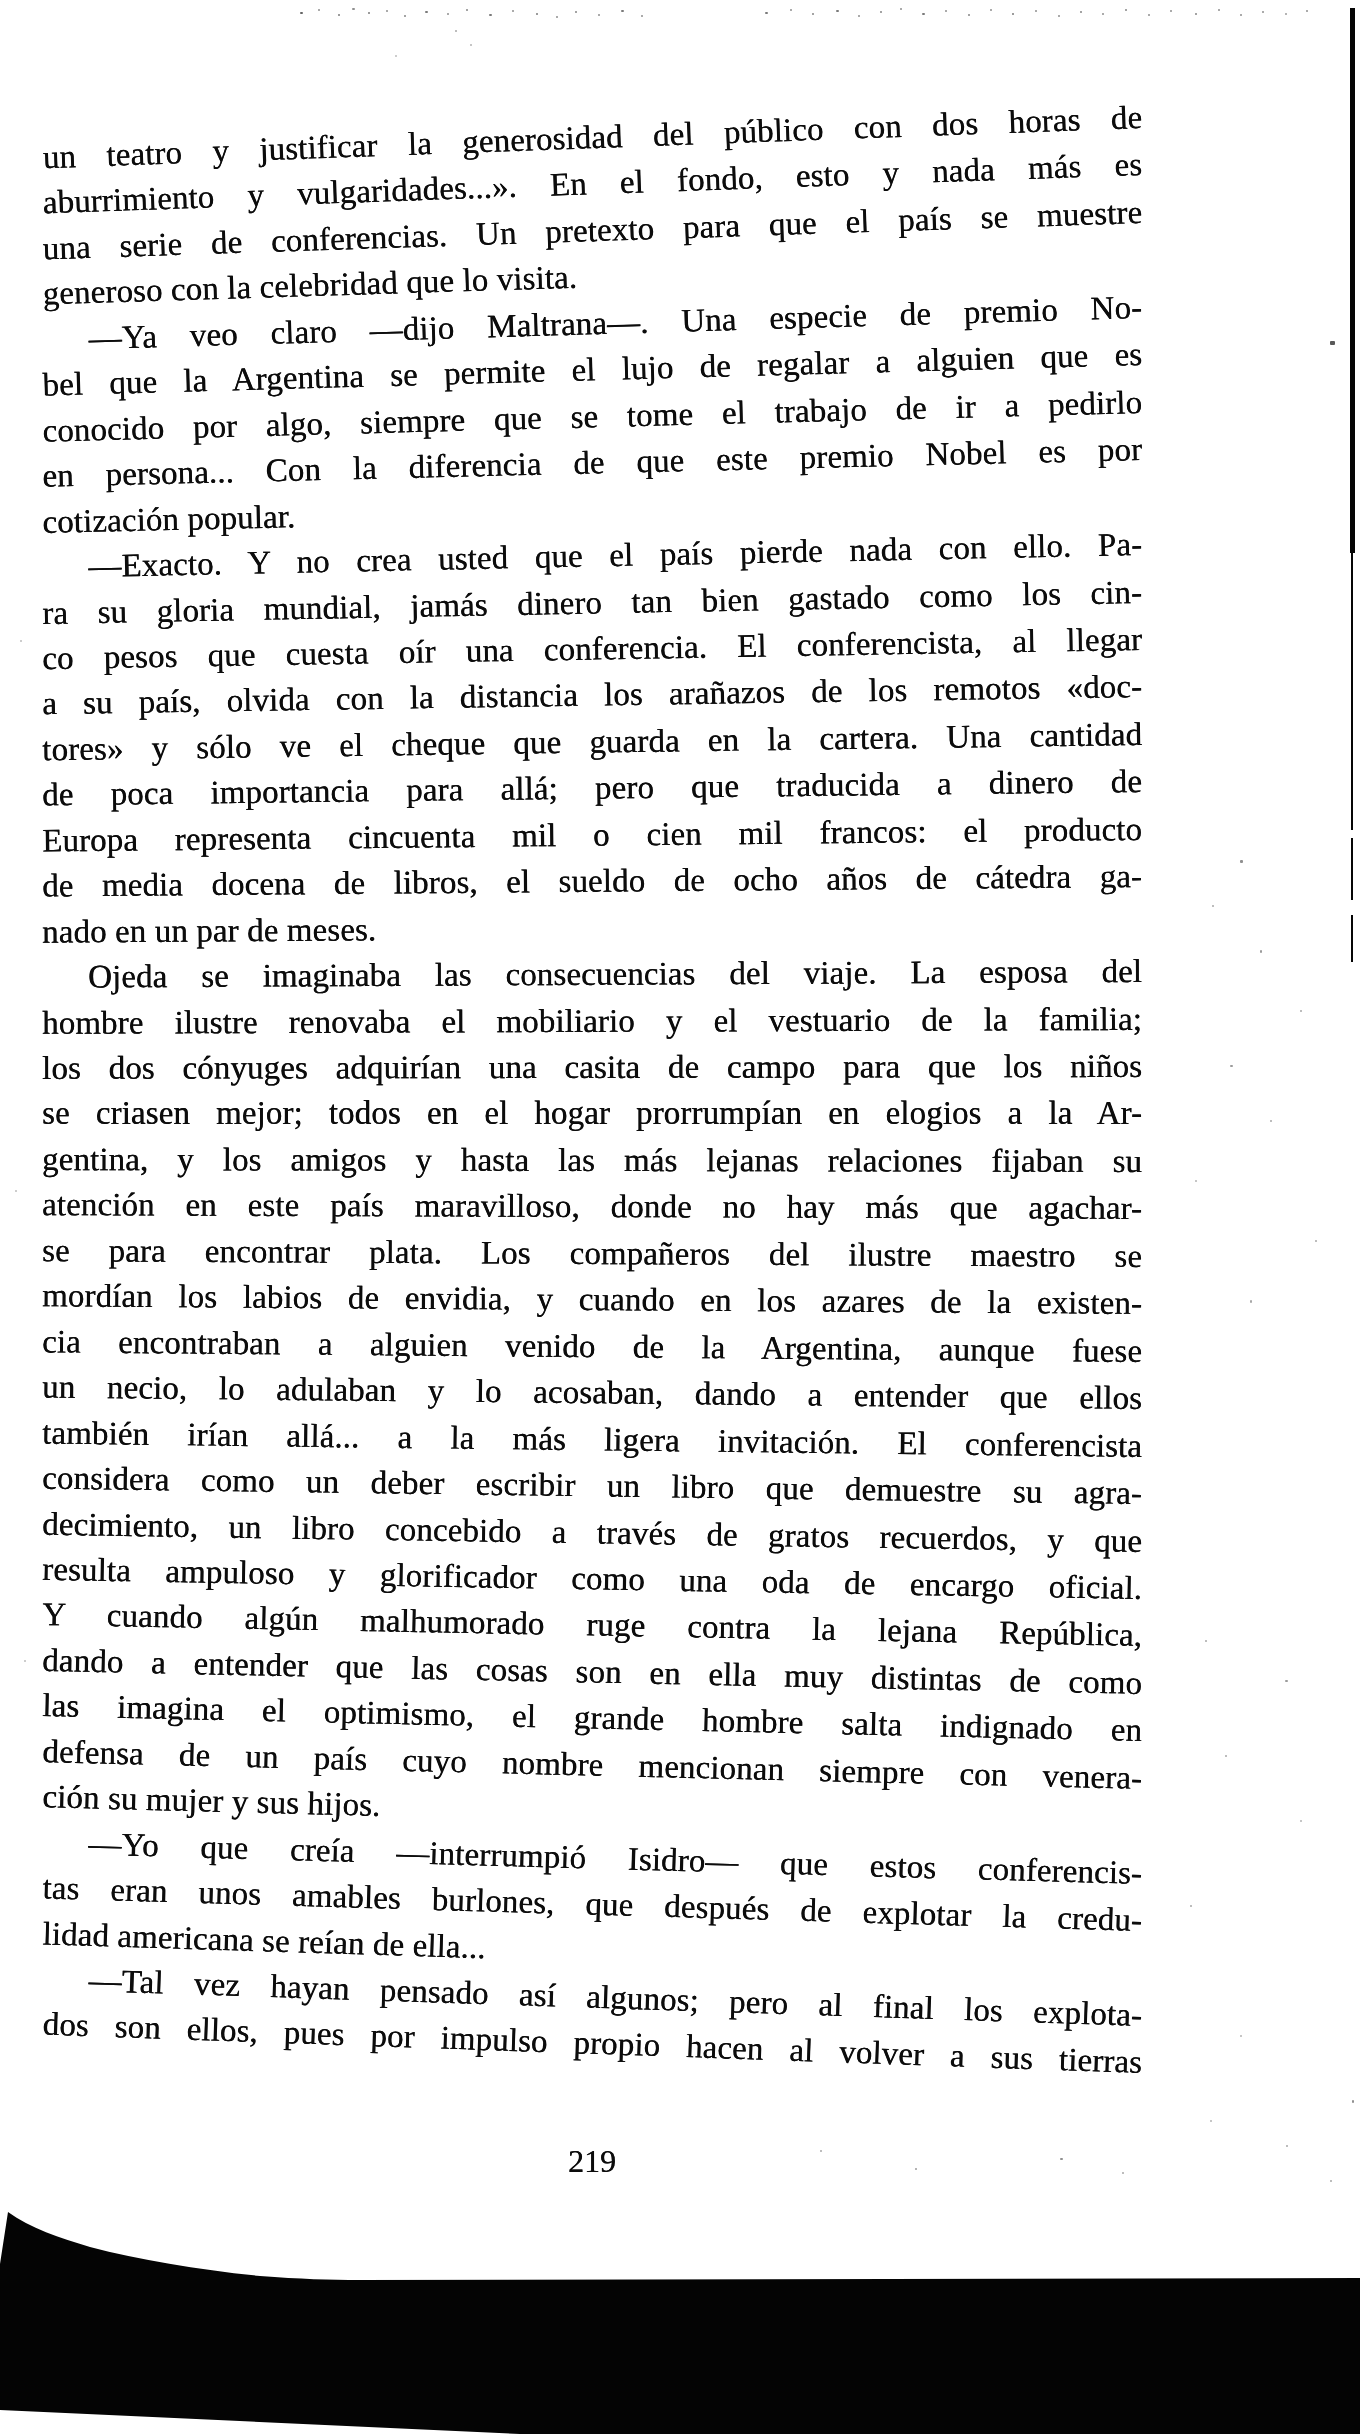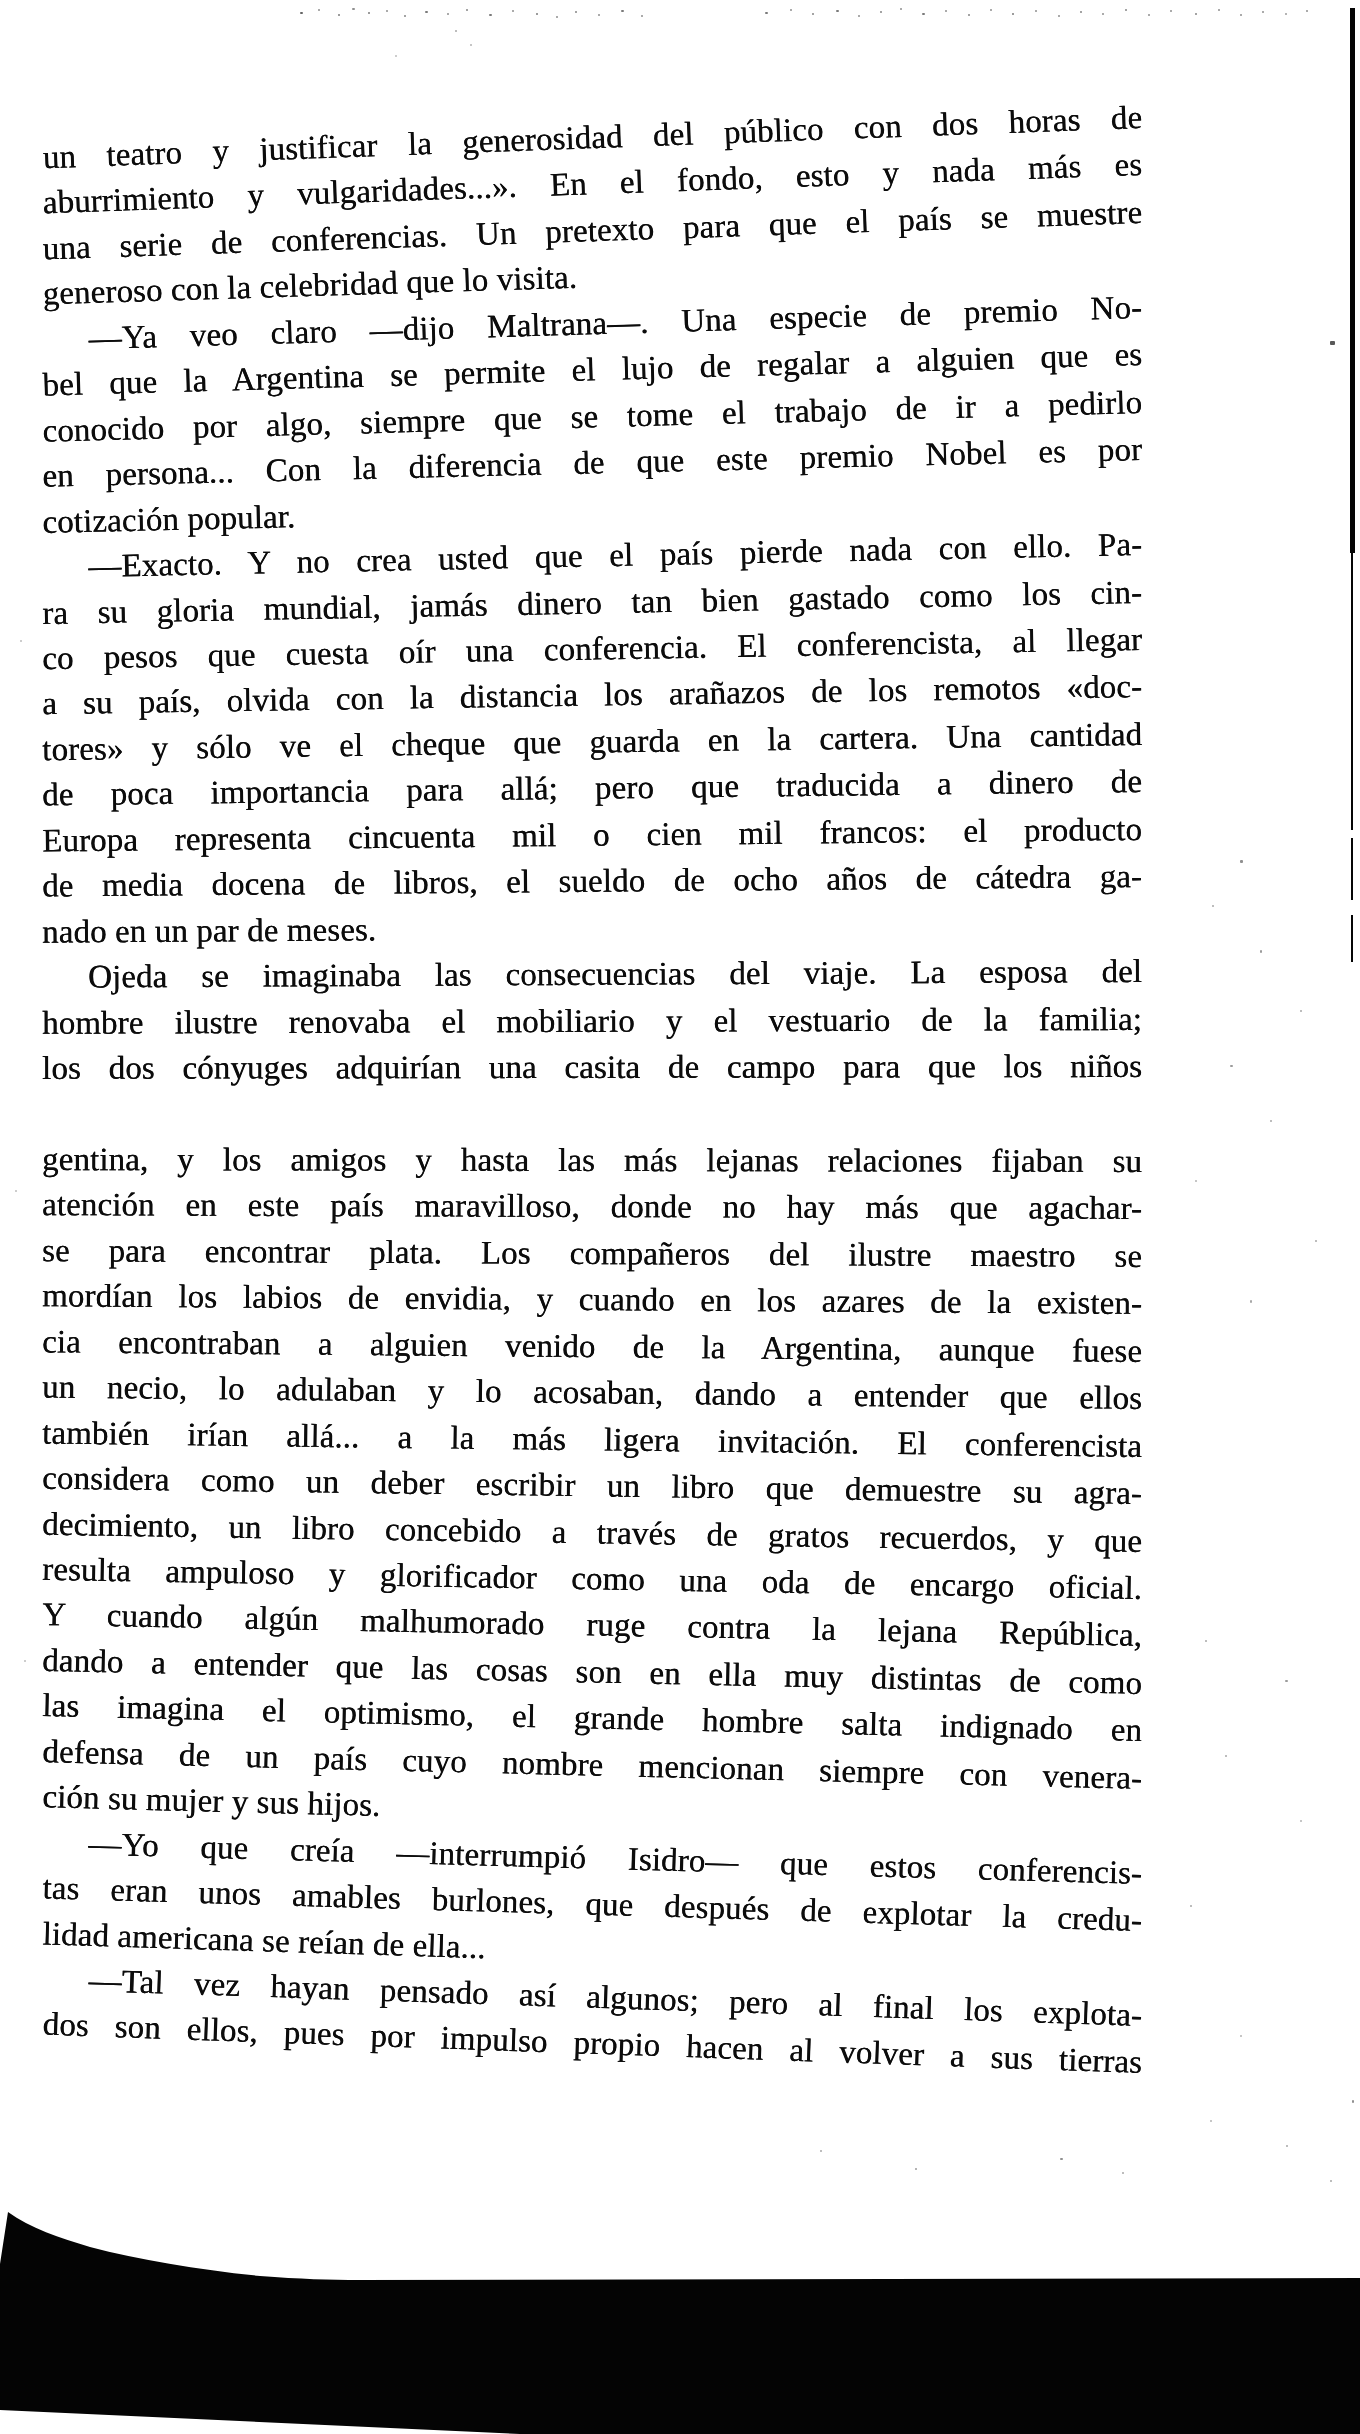--- a/index.html
+++ b/index.html
@@ -68,20 +68,21 @@
       <div class="line full" style="top: 614.95px; transform: rotate(-1deg);">co pesos que cuesta oír una conferencia. El conferencista, al llegar</div>
       <div class="line full" style="top: 662.4px; transform: rotate(-0.9deg);">a su país, olvida con la distancia los arañazos de los remotos «doc-</div>
       <div class="line full" style="top: 709.85px; transform: rotate(-0.8deg);">tores» y sólo ve el cheque que guarda en la cartera. Una cantidad</div>
       <div class="line full" style="top: 757.3px; transform: rotate(-0.7deg);">de poca importancia para allá; pero que traducida a dinero de</div>
       <div class="line full" style="top: 804.75px; transform: rotate(-0.6deg);">Europa representa cincuenta mil o cien mil francos: el producto</div>
       <div class="line full" style="top: 852.2px; transform: rotate(-0.5deg);">de media docena de libros, el sueldo de ocho años de cátedra ga-</div>
       <div class="line" style="top: 899.65px; transform: rotate(-0.4deg);">nado en un par de meses.</div>
       <div class="line indent full" style="top: 947.1px; transform: rotate(-0.3deg);">Ojeda se imaginaba las consecuencias del viaje. La esposa del</div>
       <div class="line full" style="top: 994.55px; transform: rotate(-0.2deg);">hombre ilustre renovaba el mobiliario y el vestuario de la familia;</div>
       <div class="line full" style="top: 1042px; transform: rotate(-0.1deg);">los dos cónyuges adquirían una casita de campo para que los niños</div>
+      <div class="line full" style="top: 1089.45px; transform: rotate(0deg);">se criasen mejor; todos en el hogar prorrumpían en elogios a la Ar-</div>
       <div class="line full" style="top: 1136.9px; transform: rotate(0.1deg);">gentina, y los amigos y hasta las más lejanas relaciones fijaban su</div>
       <div class="line full" style="top: 1184.35px; transform: rotate(0.2deg);">atención en este país maravilloso, donde no hay más que agachar-</div>
       <div class="line full" style="top: 1231.8px; transform: rotate(0.3deg);">se para encontrar plata. Los compañeros del ilustre maestro se</div>
       <div class="line full" style="top: 1279.25px; transform: rotate(0.4deg);">mordían los labios de envidia, y cuando en los azares de la existen-</div>
       <div class="line full" style="top: 1326.7px; transform: rotate(0.5deg);">cia encontraban a alguien venido de la Argentina, aunque fuese</div>
       <div class="line full" style="top: 1374.15px; transform: rotate(0.6deg);">un necio, lo adulaban y lo acosaban, dando a entender que ellos</div>
       <div class="line full" style="top: 1421.6px; transform: rotate(0.7deg);">también irían allá... a la más ligera invitación. El conferencista</div>
       <div class="line full" style="top: 1469.05px; transform: rotate(0.8deg);">considera como un deber escribir un libro que demuestre su agra-</div>
       <div class="line full" style="top: 1516.5px; transform: rotate(0.9deg);">decimiento, un libro concebido a través de gratos recuerdos, y que</div>
       <div class="line full" style="top: 1563.95px; transform: rotate(1deg);">resulta ampuloso y glorificador como una oda de encargo oficial.</div>
@@ -90,20 +91,21 @@
       <div class="line full" style="top: 1706.3px; transform: rotate(1.3deg);">las imagina el optimismo, el grande hombre salta indignado en</div>
       <div class="line full" style="top: 1753.75px; transform: rotate(1.4deg);">defensa de un país cuyo nombre mencionan siempre con venera-</div>
       <div class="line" style="top: 1801.2px; transform: rotate(1.5deg);">ción su mujer y sus hijos.</div>
       <div class="line indent full" style="top: 1848.65px; transform: rotate(1.6deg);">—Yo que creía —interrumpió Isidro— que estos conferencis-</div>
       <div class="line full" style="top: 1896.1px; transform: rotate(1.7deg);">tas eran unos amables burlones, que después de explotar la credu-</div>
       <div class="line" style="top: 1943.55px; transform: rotate(1.8deg);">lidad americana se reían de ella...</div>
       <div class="line indent full" style="top: 1991px; transform: rotate(1.9deg);">—Tal vez hayan pensado así algunos; pero al final los explota-</div>
       <div class="line full" style="top: 2038.45px; transform: rotate(2deg);">dos son ellos, pues por impulso propio hacen al volver a sus tierras</div>
     </div>
 
+  <div class="pagenum">219</div>
 
   <div class="gutter" style="left:1350px;top:8px;width:5px;height:545px;"></div>
   <div class="gutter" style="left:1351px;top:553px;width:2px;height:277px;"></div>
   <div class="gutter" style="left:1351px;top:838px;width:2px;height:62px;"></div>
   <div class="gutter" style="left:1351px;top:915px;width:2px;height:47px;"></div>
 
   <svg class="shadow-svg" viewBox="0 0 1360 244" aria-hidden="true">
     <path d="M 0 74 L 8 22 C 30 38 60 48 90 57 C 140 70 200 80 260 86 C 300 89 330 90 360 90 L 1360 88 L 1360 244 L 520 244 L 0 220 Z" fill="#040404"></path>
   </svg>
 

